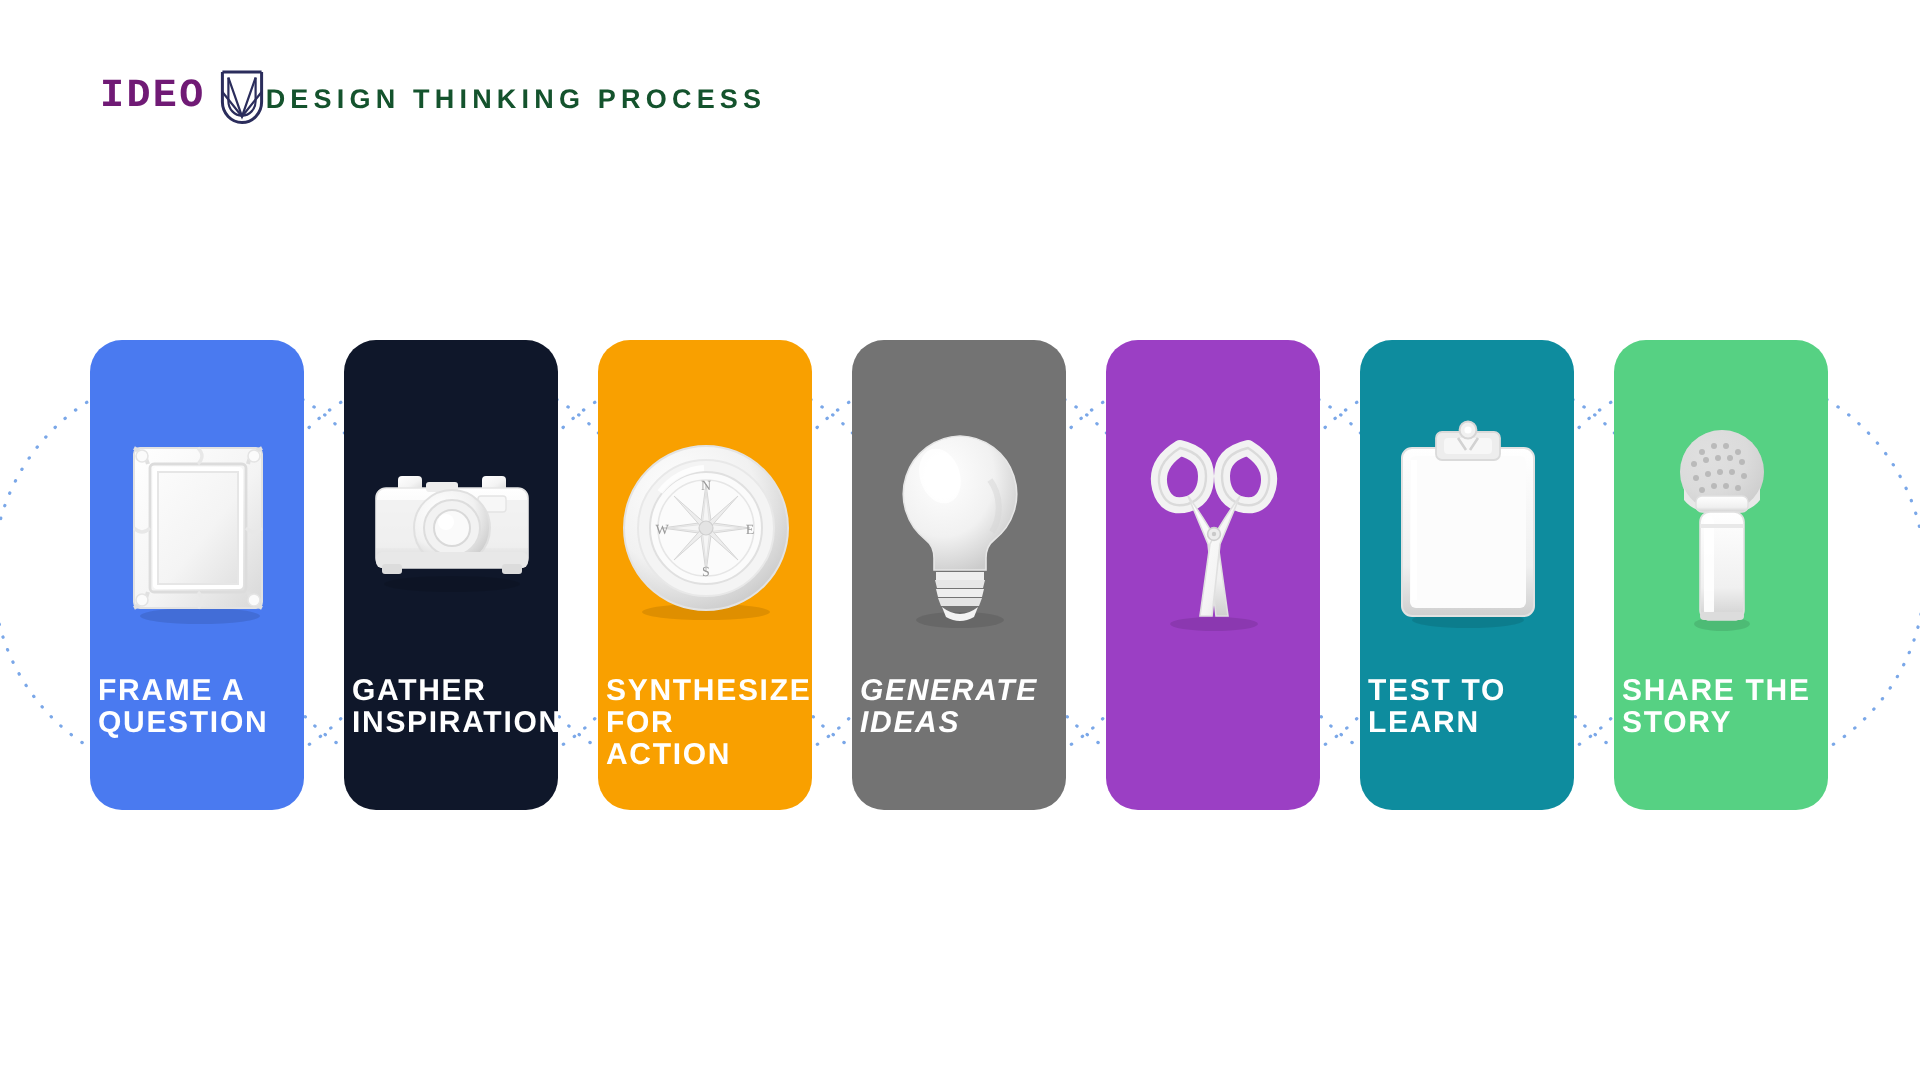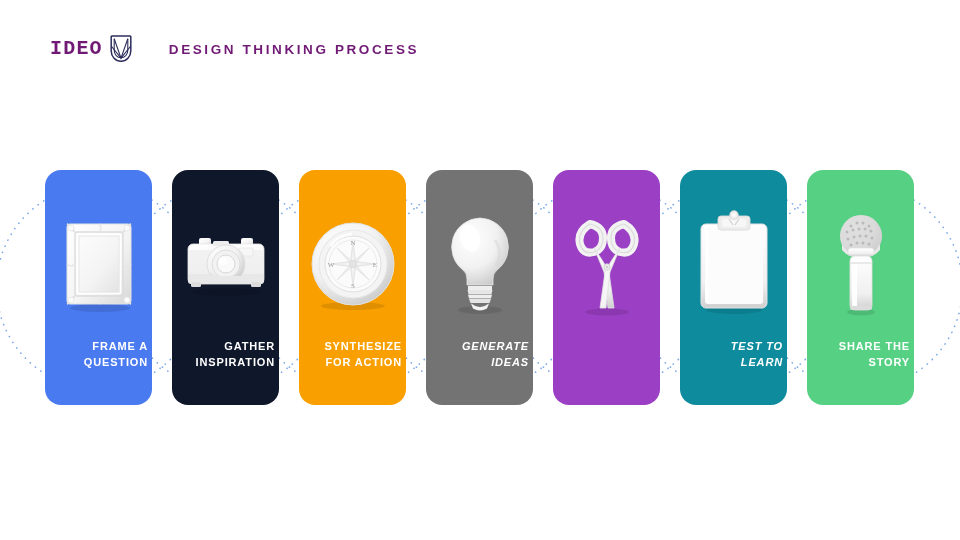--- a/index.html
+++ b/index.html
@@ -34,25 +34,24 @@
     font-size: 20px;
     font-weight: 700;
     letter-spacing: 1.2px;
     color: #701a75;
     line-height: 1;
   }
   #logo-mark {
     display: block;
   }
   #header-title {
-    margin-left: 36px;
     font-size: 13.5px;
     font-weight: 700;
     letter-spacing: 2.6px;
-    color: #701a75;
+    color: #14532d;
     white-space: nowrap;
   }
 
   
   #bg-circles {
     position: absolute;
     left: 0;
     top: 0;
     width: 960px;
     height: 540px;
@@ -84,26 +83,26 @@
     top: 34px;
     left: 0;
     width: 107px;
     height: 120px;
     display: flex;
     align-items: center;
     justify-content: center;
   }
   .card-label {
     position: absolute;
-    left: 20px;
+    left: 4px;
     right: 4px;
     top: 168px;
-    text-align: right;
+    text-align: left;
     color: #ffffff;
-    font-size: 11px;
+    font-size: 15px;
     font-weight: 700;
     letter-spacing: 0.85px;
     line-height: 16px;
     text-transform: uppercase;
     white-space: pre-line;
   }
 </style>
 </head>
 <body>
 
@@ -325,21 +324,21 @@
         <path d="M26 14 q-13 8 -10 20 q3 11 14 8 q9 -3 9 -14 q0 -11 -13 -14 Z" fill="none" stroke="#dadada" stroke-width="1.2"></path>
         <path d="M60 14 q13 8 10 20 q-3 11 -14 8 q-9 -3 -9 -14 q0 -11 13 -14 Z" fill="none" stroke="#dadada" stroke-width="1.2"></path>
         <path d="M30 38 Q40 52 45 62 L50 98 L44 98 L40 62 Z" fill="url(#gv-scissors-icon)" stroke="#e0e0e0" stroke-width="0.8"></path>
         <path d="M56 38 Q46 52 41 62 L36 98 L42 98 L46 62 Z" fill="url(#g-scissors-icon)" stroke="#e0e0e0" stroke-width="0.8"></path>
         <circle cx="43" cy="57" r="3.2" fill="#ececec" stroke="#cfcfcf" stroke-width="0.8"></circle>
         <circle cx="43" cy="57" r="1.1" fill="#c9c9c9"></circle>
           </g>
         </svg>
       </div>
     </div>
-    <div class="card" style="background: rgb(14, 140, 158); font-style: italic;">
+    <div class="card" style="background: rgb(14, 140, 158);">
       <div class="card-icon">
         <svg width="86" height="108" viewBox="0 0 86 108">
           <defs>
     <linearGradient id="g-clipboard-icon" x1="0" y1="0" x2="1" y2="1">
       <stop offset="0%" stop-color="#ffffff"></stop>
       <stop offset="55%" stop-color="#f4f4f4"></stop>
       <stop offset="100%" stop-color="#d8d8d8"></stop>
     </linearGradient>
     <linearGradient id="gv-clipboard-icon" x1="0" y1="0" x2="0" y2="1">
       <stop offset="0%" stop-color="#ffffff"></stop>

